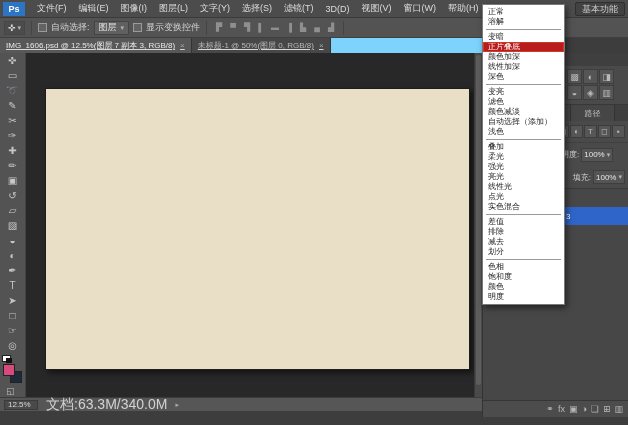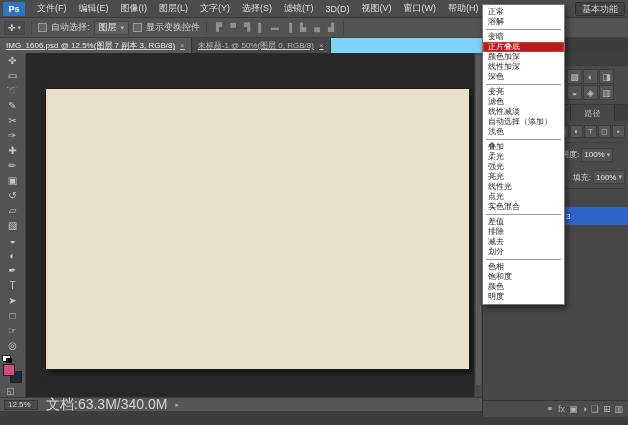--- a/index.html
+++ b/index.html
@@ -562,21 +562,21 @@
 
     <div class="dd-item">
       <span>变亮</span>
     </div>
 
     <div class="dd-item">
       <span>滤色</span>
     </div>
 
     <div class="dd-item">
-      <span>线性减淡</span>
+      <span>颜色减淡</span>
     </div>
 
     <div class="dd-item">
       <span>自动选择（添加）</span>
     </div>
 
     <div class="dd-item">
       <span>浅色</span>
     </div>
 

